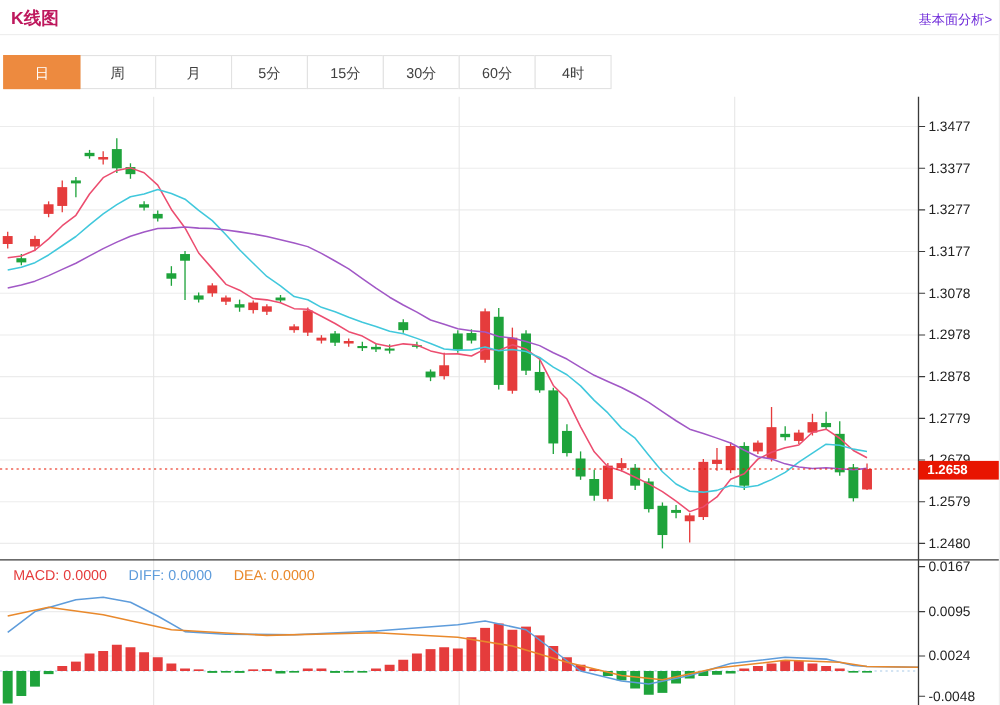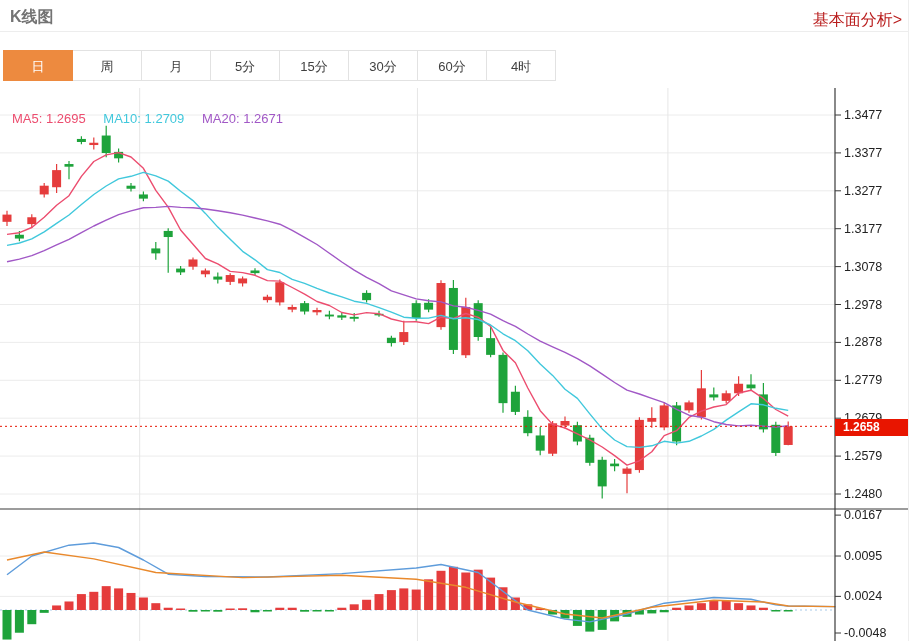--- a/index.html
+++ b/index.html
@@ -1,20 +1,20 @@
 <!DOCTYPE html>
 <html style="--up: #e53c3c; --down: #1ea33b; --ma5: #ec4d6f; --ma10: #41c8dc; --ma20: #a158c6; --diff: #5e9cdb; --dea: #e9892c; --tab_active_bg: #ed8a3f; --price_tag_bg: #e81500; --grid: #ececec; --vgrid: #e6e6e6; --axis: #3a3a3a; --label: #222222; --zero_line: #a8c9e8; --price_line: #e81500;"><head>
 <meta charset="utf-8">
 <style>
   html,body{margin:0;padding:0;background:#fff;}
   .page{position:relative;width:909px;height:641px;background:#fff;overflow:hidden;
         font-family:"Liberation Sans","DejaVu Sans",sans-serif;border-right:1px solid #eee;box-sizing:border-box;}
   .header{position:absolute;left:0;top:0;width:100%;height:31px;border-bottom:1px solid #ededed;background:#fff;z-index:5;}
-  .title{position:absolute;left:10px;top:7px;font-size:16px;font-weight:bold;color:#737373;}
-  .link{position:absolute;right:6px;top:10px;font-size:16px;color:#b91c1c;text-decoration:none;cursor:pointer;}
+  .title{position:absolute;left:10px;top:7px;font-size:16px;font-weight:bold;color:#be185d;}
+  .link{position:absolute;right:6px;top:10px;font-size:12px;color:#6d28d9;text-decoration:none;cursor:pointer;}
   .tabs{position:absolute;left:4px;top:50px;display:flex;z-index:5;}
   .tab{width:70px;height:31px;line-height:31px;text-align:center;font-size:13px;color:#404040;
        border:1px solid #e2e2e2;margin-left:-1px;background:#fff;cursor:pointer;box-sizing:border-box;}
   .tab.active{background:var(--tab_active_bg);border-color:var(--tab_active_bg);color:#fff;position:relative;z-index:2;}
   #chart-svg{position:absolute;left:0;top:0;z-index:1;}
   .ohlc-row{position:absolute;left:12px;top:93px;font-size:13px;color:#333;z-index:4;white-space:nowrap;}
   .ohlc-row .v{color:var(--up);margin-right:16px;}
   .ma-row{position:absolute;left:12px;top:111px;font-size:13px;z-index:4;white-space:nowrap;}
   .ma-row .grp{margin-right:14px;}
   .c-ma5{color:var(--ma5);} .c-ma10{color:var(--ma10);} .c-ma20{color:var(--ma20);}
@@ -314,21 +314,21 @@
         <line x1="835" y1="556.0227272727273" x2="841" y2="556.0227272727273" stroke="#3a3a3a" stroke-width="1"></line>
         <text x="844" y="560.0227272727273" fill="#222222" font-size="12.5">0.0095</text>
         <line x1="835" y1="596.3636363636364" x2="841" y2="596.3636363636364" stroke="#3a3a3a" stroke-width="1"></line>
         <text x="844" y="600.3636363636364" fill="#222222" font-size="12.5">0.0024</text>
         <line x1="835" y1="633" x2="841" y2="633" stroke="#3a3a3a" stroke-width="1"></line>
         <text x="844" y="637" fill="#222222" font-size="12.5">-0.0048</text>
       </g>
     </svg>
 
 
-  <div class="ma-row">
-    <span class="grp c-ma5"><span>MA5:</span> <span>1.2695</span></span>
-    <span class="grp c-ma10"><span>MA10:</span> <span>1.2709</span></span>
-    <span class="grp c-ma20"><span>MA20:</span> <span>1.2671</span></span>
+
+  <div class="macd-row">
+    <span class="grp c-macd"><span>MACD:</span> <span>0.0000</span></span>
+    <span class="grp c-diff"><span>DIFF:</span> <span>0.0000</span></span>
+    <span class="grp c-dea"><span>DEA:</span> <span>0.0000</span></span>
   </div>
-
 
   <div class="price-tag">1.2658</div>
 </div>
 
 </body></html>

